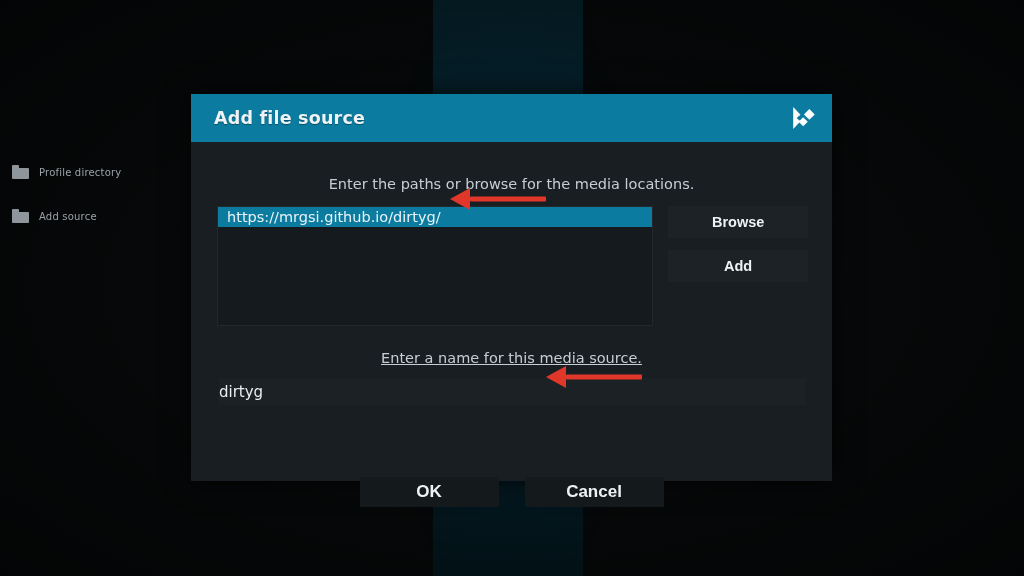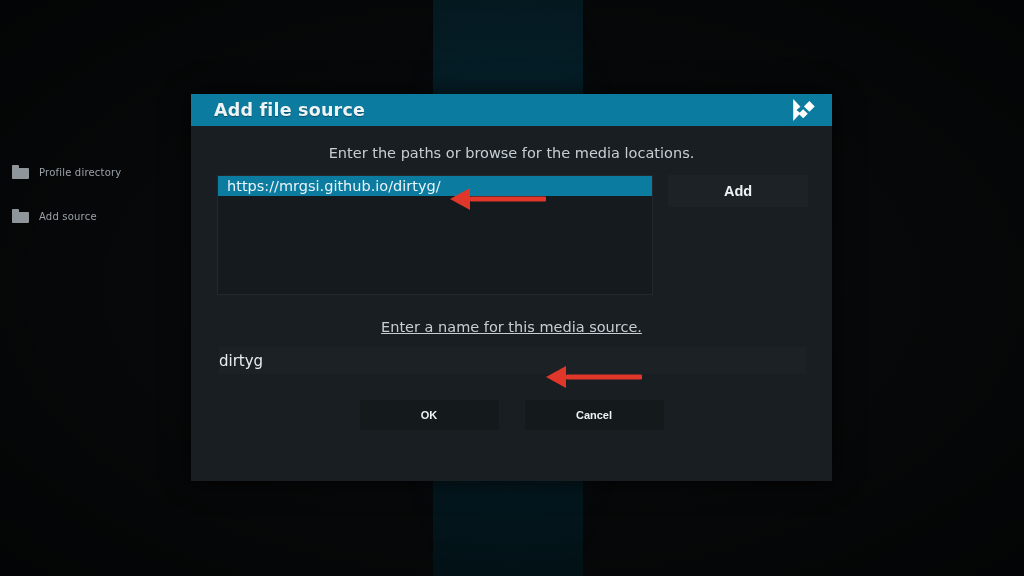--- a/index.html
+++ b/index.html
@@ -55,33 +55,33 @@
   }
 
   
   .dialog {
     position:absolute; left:191px; top:94px;
     width:641px; height:387px;
     background:#191e23;
     box-shadow:0 0 24px rgba(0,0,0,.75);
   }
   .titlebar {
-    height:32px; background:#0c7ba0;
+    height:48px; background:#0c7ba0;
     display:flex; align-items:center; justify-content:space-between;
     padding:0 14px 0 23px;
   }
   .title-text {
     color:#eef4f6; font-size:17.5px; font-weight:bold;
     letter-spacing:.2px; text-shadow:0 1px 1px rgba(0,0,0,.35);
   }
   .kodi-logo { width:30px; height:28px; flex:none; }
 
   .hint {
     text-align:center; color:#c6ced3; font-size:14.5px;
-    margin-top:19px;
+    margin-top:34px;
   }
   .hint.second { margin-top:24px;text-decoration:underline; }
 
   .paths-row {
     display:flex; gap:15px;
     margin:14px 24px 0 26px;
   }
   .listbox {
     width:437px; height:120px;
     background:#141a1d;
@@ -112,22 +112,22 @@
   }
   .name-text { color:#e7edf0; font-size:15px; }
 
   .bottom-btns {
     display:flex; justify-content:center; gap:26px;
     margin-top:26px;
   }
   .btn-wide {
     width:139px; height:30px; background:#14191c;
     display:flex; align-items:center; justify-content:center;
-    color:#eef2f4; font-size:11px; font-weight:bold;
-    border:none; cursor:pointer;
+    color:#eef2f4; font-size:17px; font-weight:bold;
+    border:none; cursor:pointer;margin-top:46px;
   }
 
   
   .arrow { position:absolute; pointer-events:none; }
   .arrow .shaft {
     position:absolute; right:0; top:50%;
     transform:translateY(-50%);
     height:5px; border-radius:1px;
   }
   .arrow .head {
@@ -184,20 +184,21 @@
 
     <div class="paths-row">
 
       <div class="listbox">
         <div class="path-item">
           <span class="path-text">https://mrgsi.github.io/dirtyg/</span>
         </div>
       </div>
 
       <div class="side-btns">
+        <button class="btn">Browse</button>
         <button class="btn">Add</button>
       </div>
 
     </div>
 
     <div class="hint second">Enter a name for this media source.</div>
 
     <div class="name-field">
       <span class="name-text" placeholder="Enter a name">dirtyg</span>
     </div>

